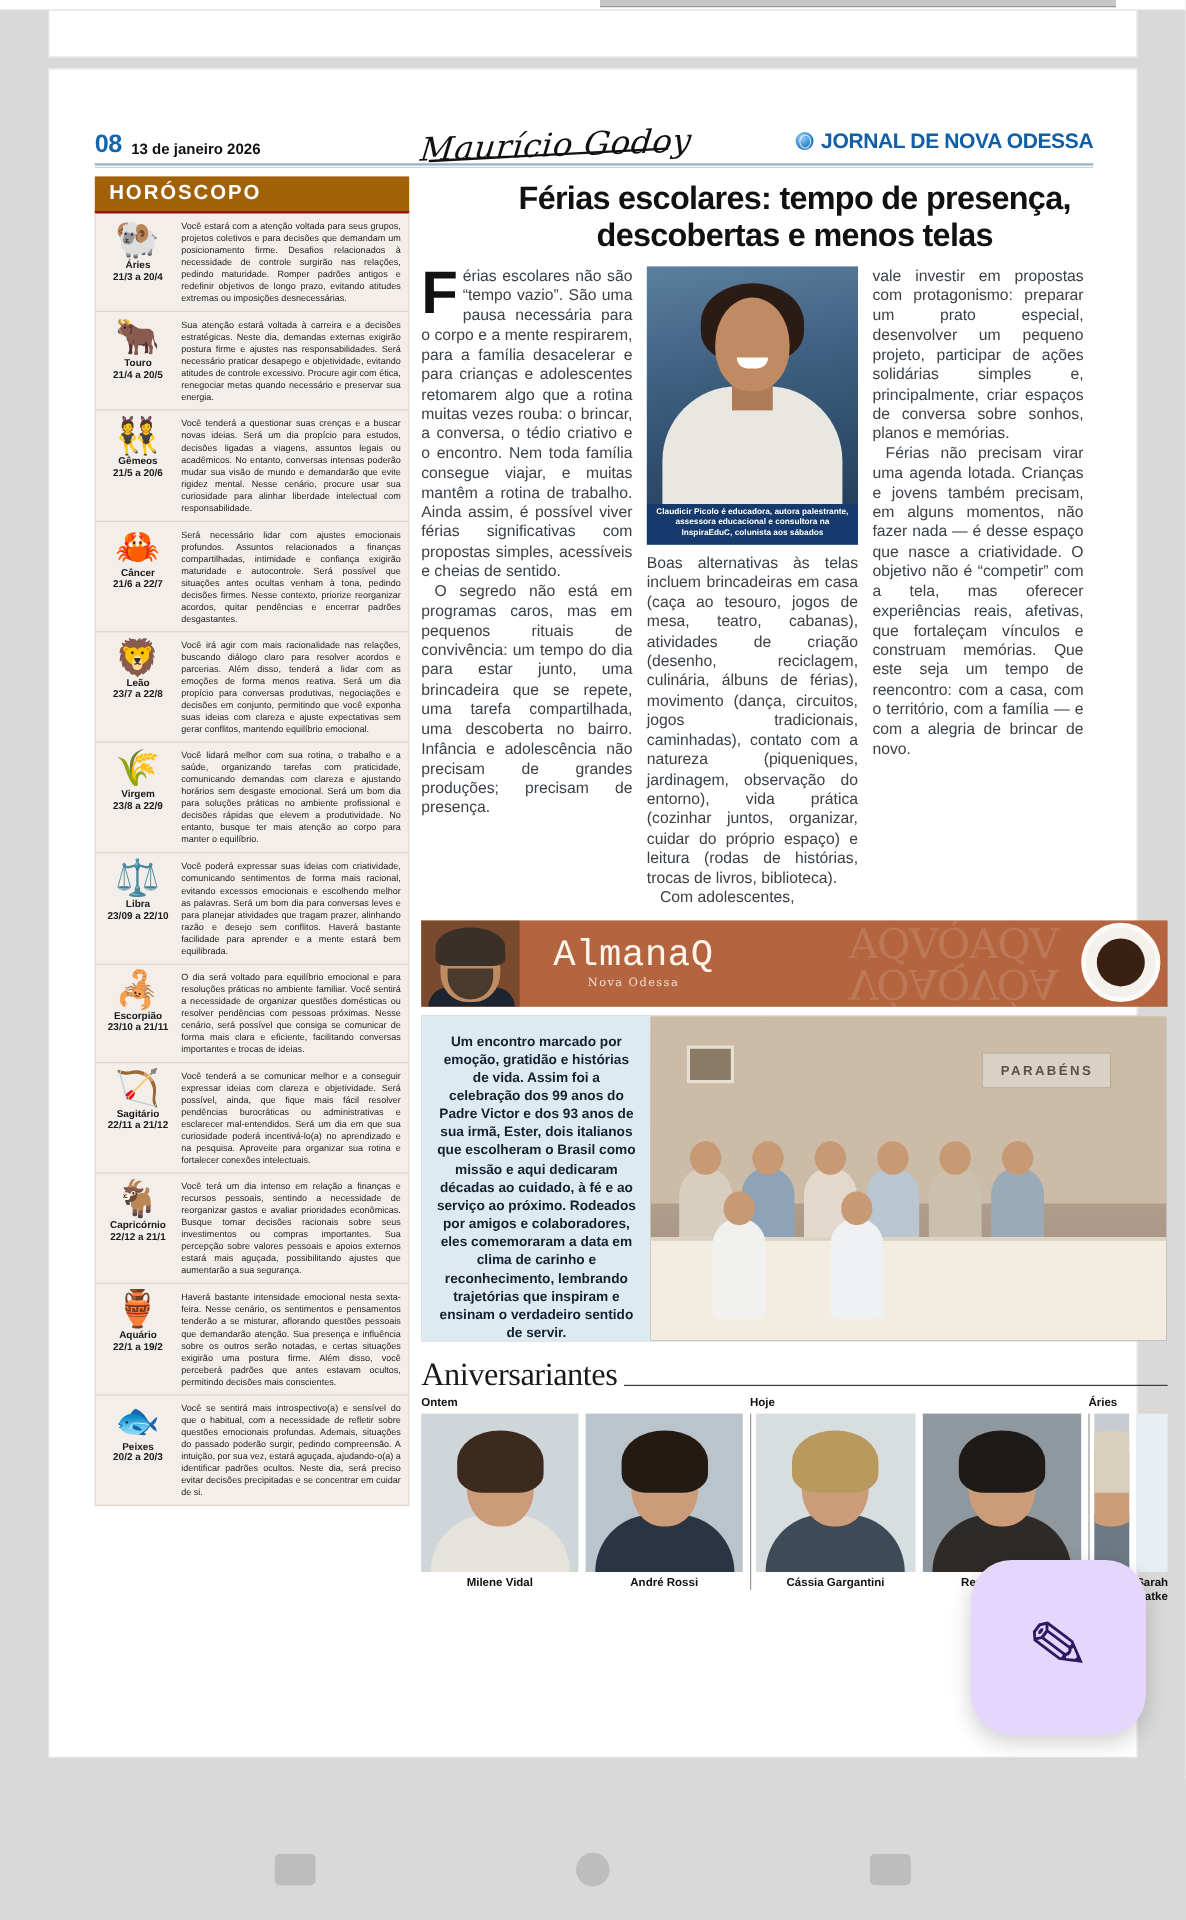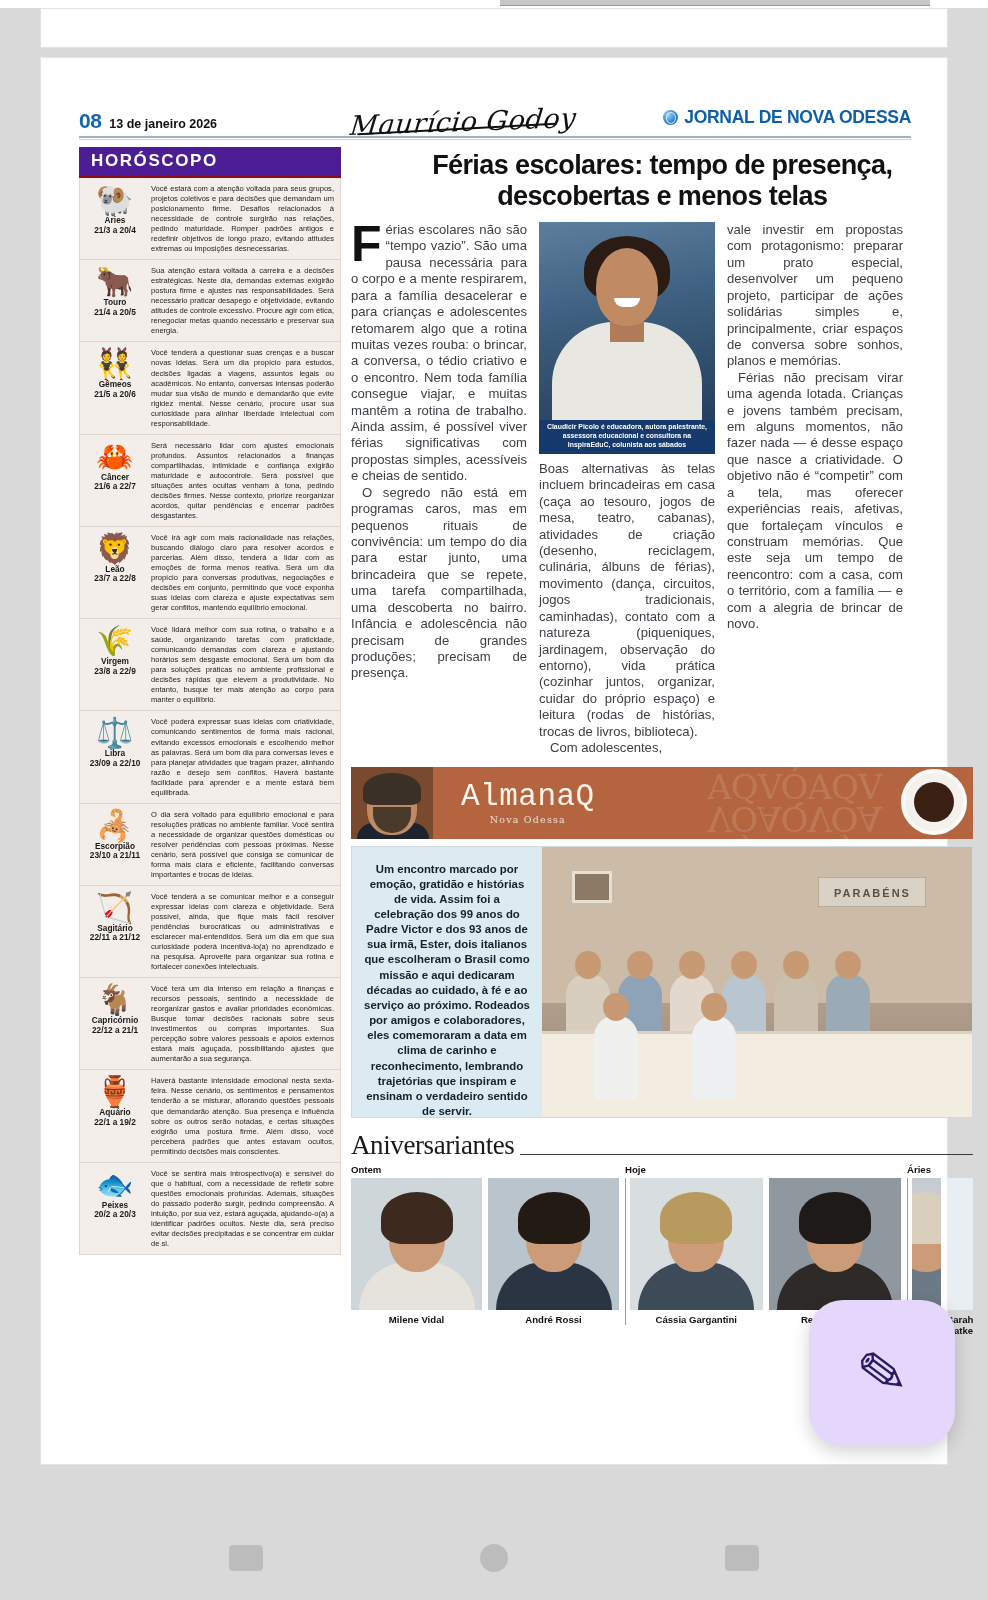--- a/index.html
+++ b/index.html
@@ -144,21 +144,21 @@
     display: flex;
     gap: 10px;
     margin-top: 7px;
     height: 1075px;
   }
   .col-horoscope { width: 262px; flex: none; }
   .col-article  { flex: 1; }
 
   
   .horo-head {
-    background: #4c1d95;
+    background: #a16207;
     color: #fff;
     font-size: 17px;
     font-weight: bold;
     letter-spacing: 1.6px;
     padding: 4px 0 5px 12px;
     border-bottom: 2px solid #8d0d16;
   }
   .horo-body {
     background: #f3eee9;
     border: 1px solid #e0d8d0;

